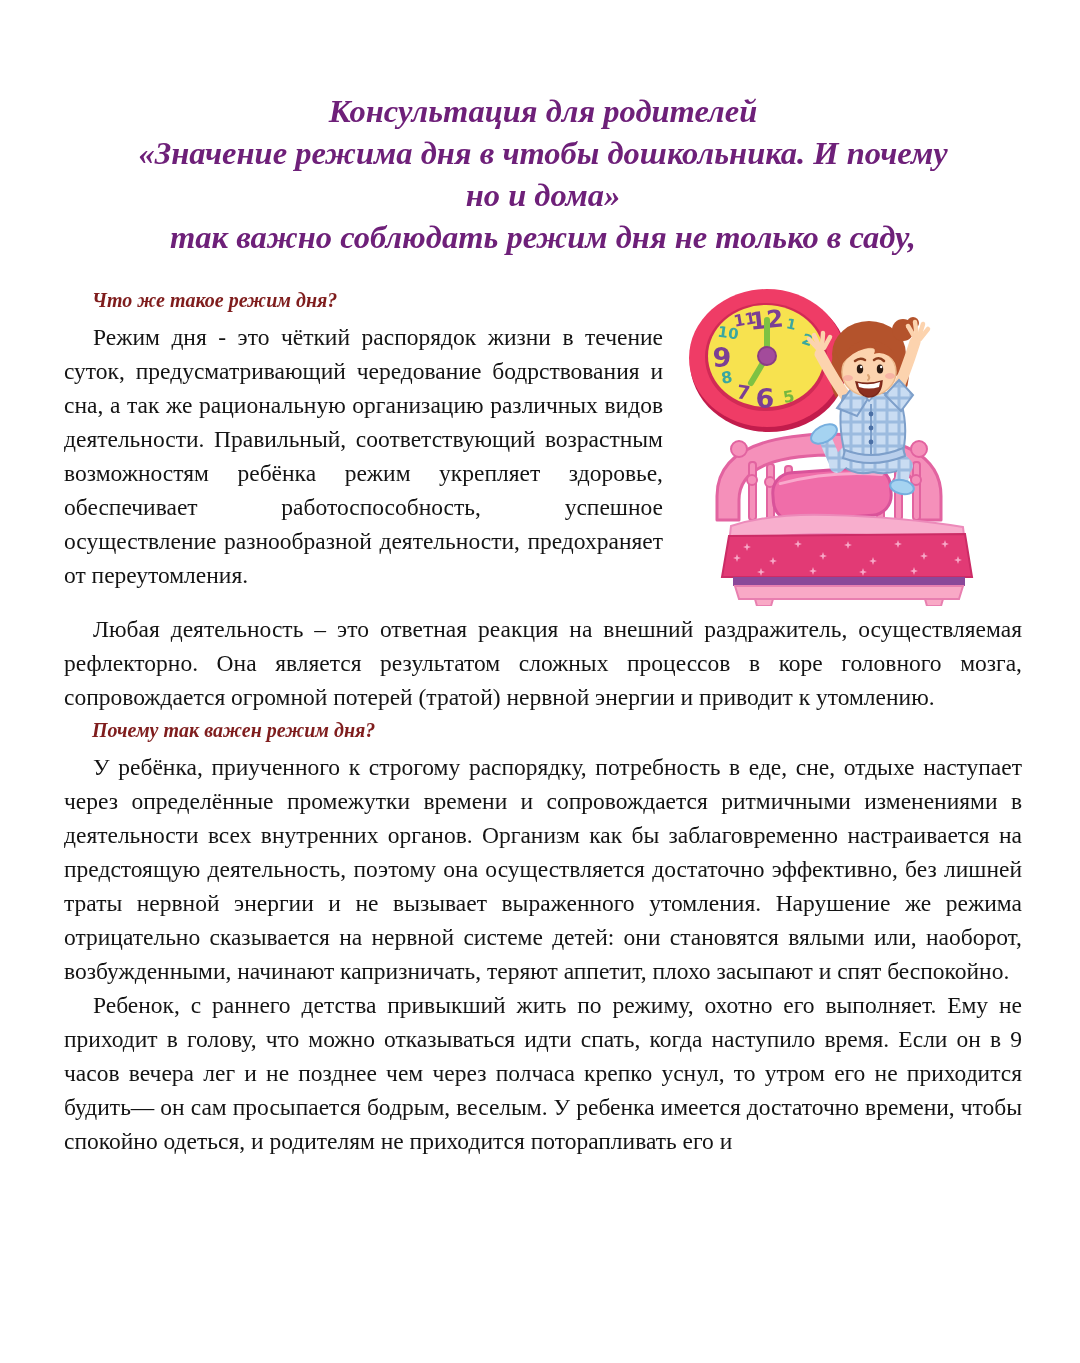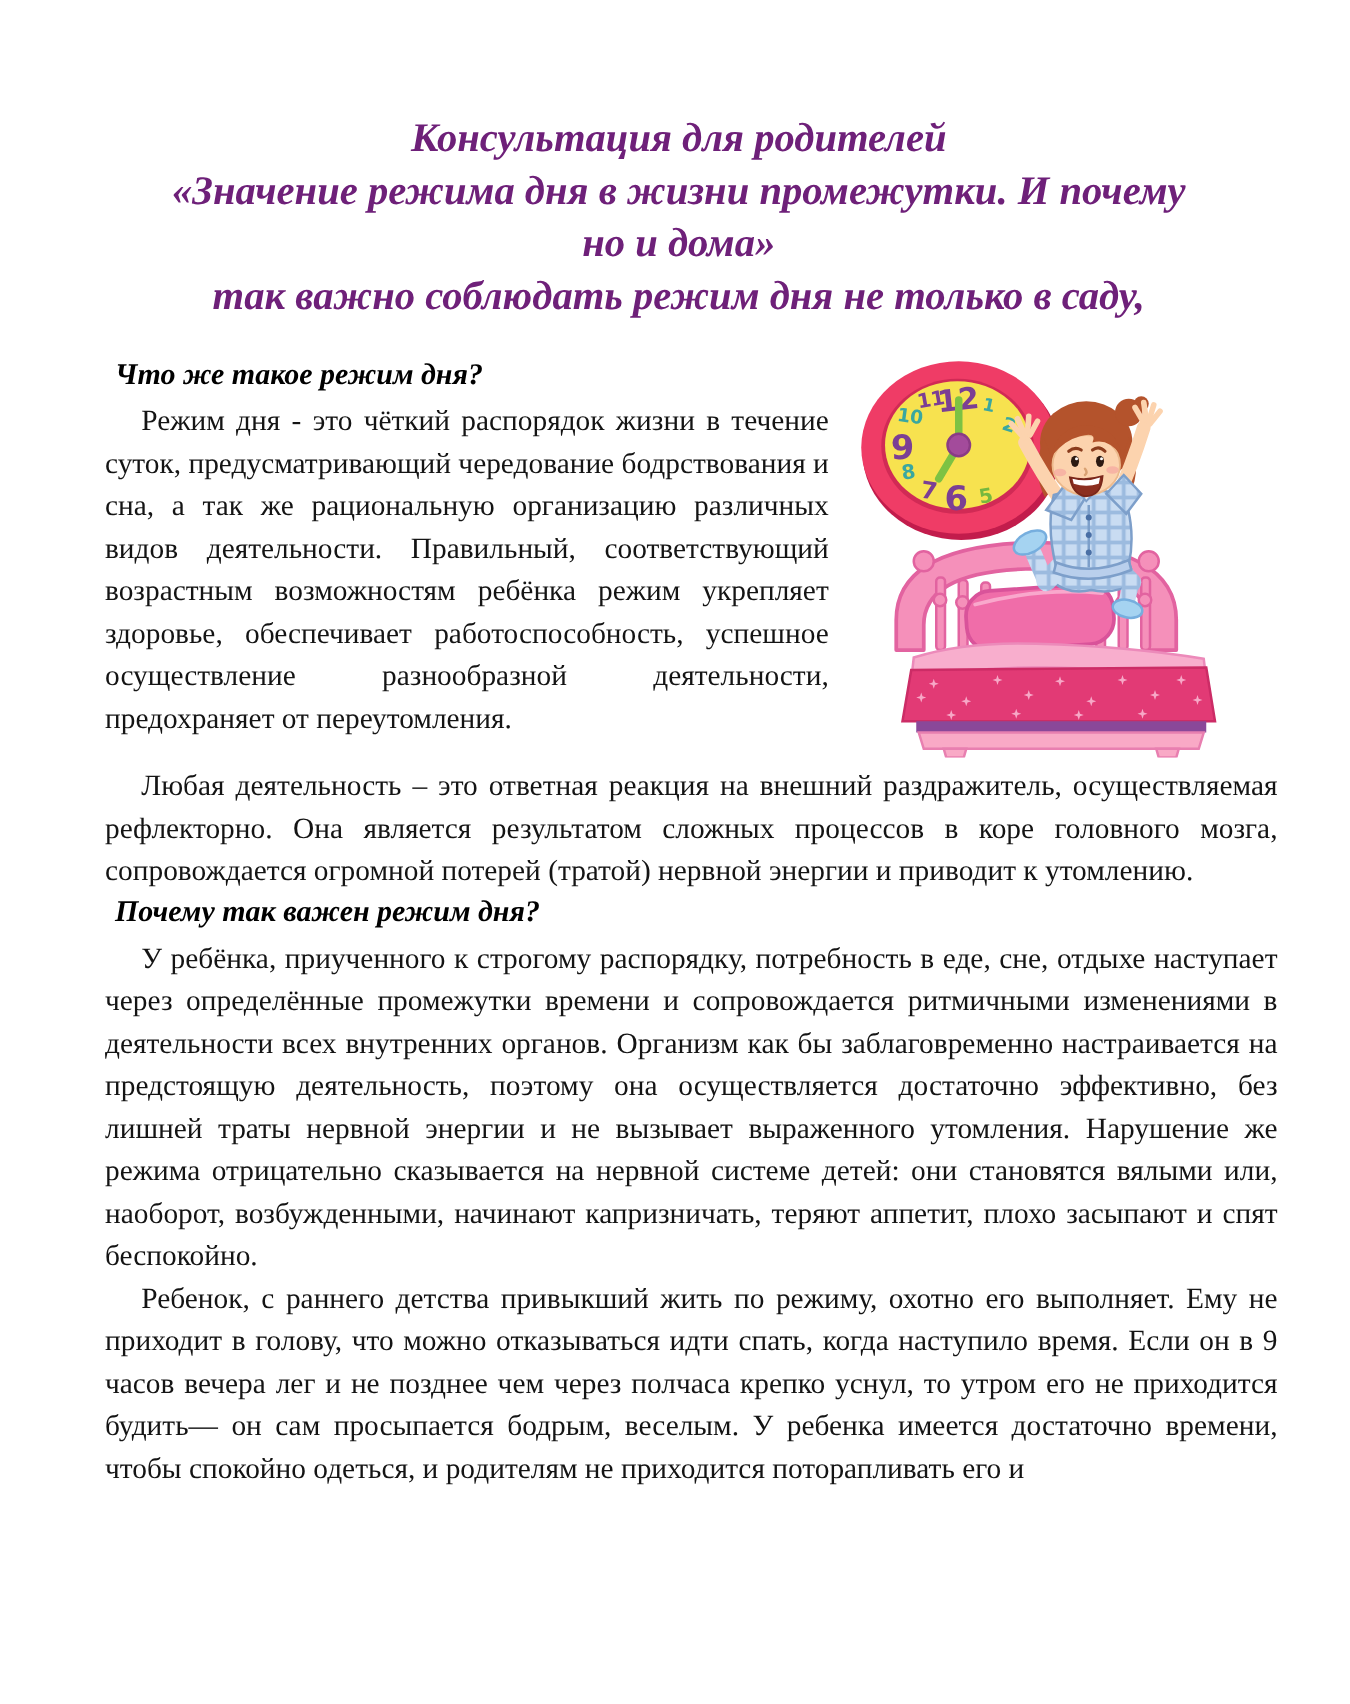--- a/index.html
+++ b/index.html
@@ -21,54 +21,53 @@
     color:#6e2079;
     font-style:italic;
     font-weight:bold;
     font-size:32.5px;
     line-height:42px;
     margin-bottom:26px;
     font-family:"Liberation Serif", serif;
   }
   .doc-title .t-line { display:block; }
   h2.sec-heading {
-    color:#000000;
+    color:#7f1d1d;
     font-style:italic;
     font-weight:bold;
-    font-size:24px;
+    font-size:20px;
     line-height:32px;
     margin:0 0 4px 28px;
     font-family:"Liberation Serif", serif;
   }
   h2.sec-heading.second { }
   p.body-par {
     font-size:23.5px;
     line-height:34px;
     text-align:justify;
     text-indent:29px;
     color:#141414;
-    margin-left:20px;
   }
   p.clear-par { clear:both; }
   figure.illustration {
     float:right;
     width:345px; height:322px;
     margin:0 0 6px 14px;
   }
   figure.illustration svg { display:block; width:345px; height:322px; }
   .ital { }
 </style>
 </head>
 <body>
 
 <div class="page">
 
   <h1 class="doc-title">
     <span class="t-line">Консультация для родителей</span>
-    <span class="t-line">«Значение режима дня в жизни промежутки. И почему</span>
+    <span class="t-line">«Значение режима дня в чтобы дошкольника. И почему</span>
     <span class="t-line">но и дома»</span>
     <span class="t-line">так важно соблюдать режим дня не только в саду,</span>
   </h1>
 
   <section>
 
     <figure class="illustration">
       <svg viewBox="0 0 345 322" xmlns="http://www.w3.org/2000/svg">
         <defs>
           <pattern id="plaid" width="12" height="12" patternUnits="userSpaceOnUse">

